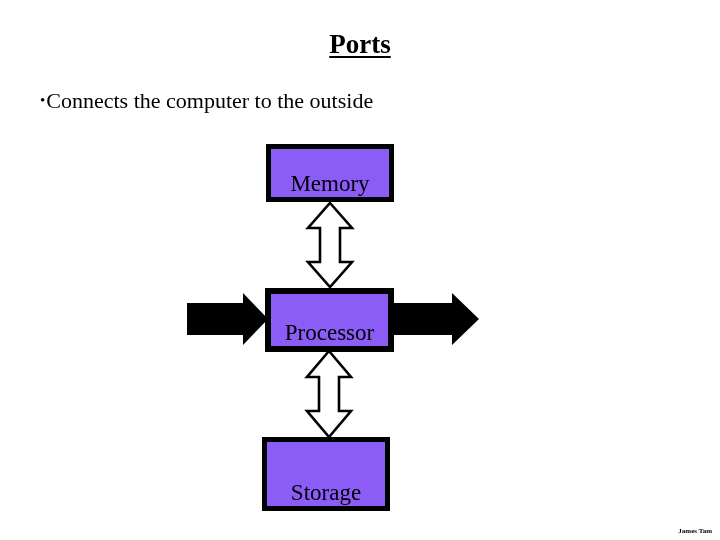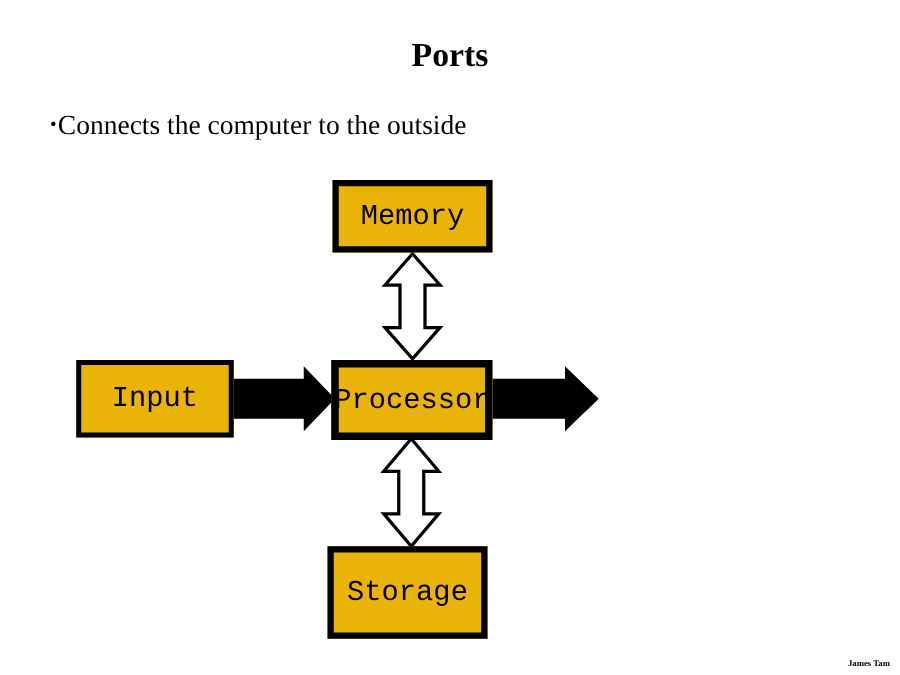--- a/index.html
+++ b/index.html
@@ -22,20 +22,21 @@
     left: 0;
     top: 28px;
     width: 720px;
     text-align: center;
     font-size: 27px;
     font-weight: bold;
     line-height: 32px;
     letter-spacing: 0px;
   }
   .slide-title span {
+    text-decoration: underline;
     text-underline-offset: 3px;
   }
 
   
   .bullet-line {
     position: absolute;
     left: 40px;
     top: 87px;
     font-size: 22px;
     line-height: 26px;
@@ -52,32 +53,31 @@
     position: absolute;
     left: 0;
     top: 0;
     width: 720px;
     height: 540px;
   }
 
   
   .node {
     position: absolute;
-    background: #eab308;
+    background: #8b5cf6;
     border-style: solid;
     border-color: #000000;
     box-sizing: border-box;
     display: flex;
-    align-items: center;
+    align-items: flex-end;
     justify-content: center;
     font-size: 23px;
     line-height: 26px;
     color: #000000;
     z-index: 5;
-    font-family: Liberation Mono, monospace;
   }
   .node-memory {
     left: 266px;
     top: 144px;
     width: 128px;
     height: 58px;
     border-width: 5px;
   }
   .node-processor {
     left: 265px;
@@ -170,23 +170,20 @@
                L 329 437
                L 307 411 L 319 411
                L 319 377 L 307 377 Z" fill="#ffffff" stroke="#000000" stroke-width="2.6" stroke-linejoin="miter"></path>
     </g>
   </svg>
 
   <div class="node node-memory">
     <span>Memory</span>
   </div>
 
-  <div class="node node-input">
-    <span>Input</span>
-  </div>
 
   <div class="node node-processor">
     <span>Processor</span>
   </div>
 
 
   <div class="node node-storage">
     <span>Storage</span>
   </div>
 

